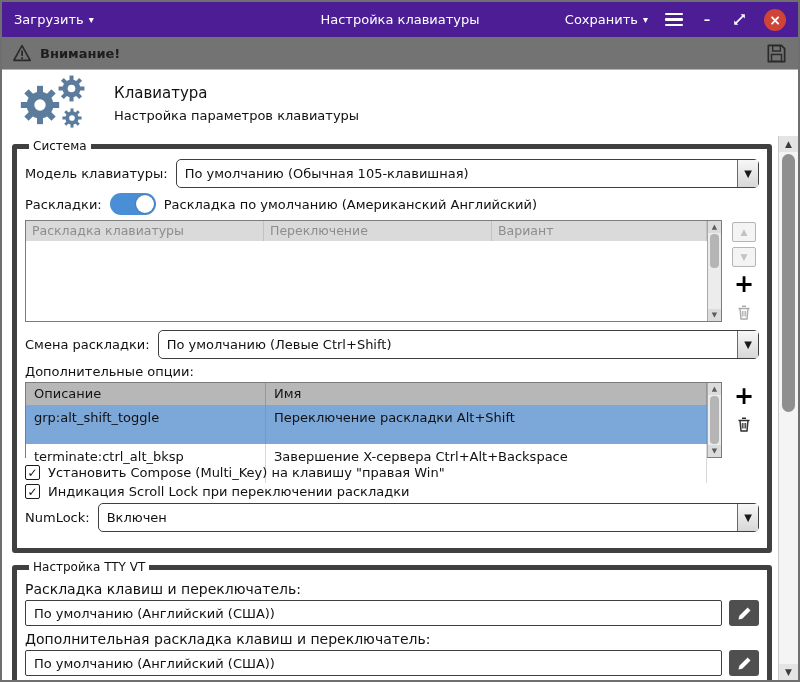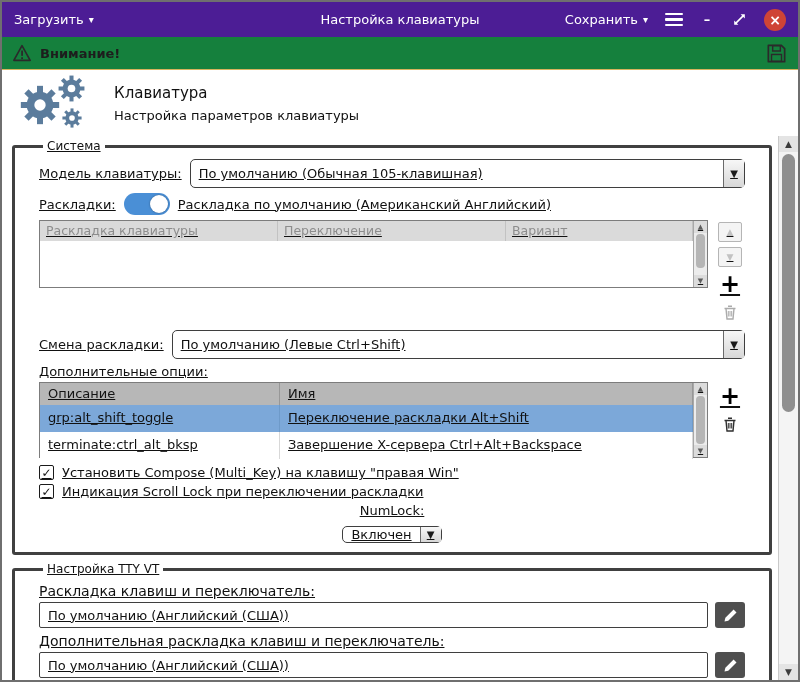--- a/index.html
+++ b/index.html
@@ -17,21 +17,21 @@
   .menu-btn .caret { font-size:10px; line-height:1; }
   .tb-right { margin-left:auto; display:flex; align-items:center; gap:17px; z-index:1; }
   .hamburger { display:flex; flex-direction:column; gap:3px; width:18px; cursor:pointer; }
   .hamburger span { display:block; height:2.5px; background:#fff; border-radius:1px; }
   .win-min { width:14px; text-align:center; font-weight:bold; cursor:pointer; }
   .win-max { width:16px; height:16px; cursor:pointer; display:flex; align-items:center; justify-content:center; }
   .win-close { width:22px; height:22px; border-radius:50%; background:#cf4436; color:#fff;
                display:flex; align-items:center; justify-content:center; font-size:14px; font-weight:bold; cursor:pointer; }
 
   
-  .warnbar { flex:0 0 33px; background:#15803d; border-bottom:1px solid #d6b45e;
+  .warnbar { flex:0 0 33px; background:#737373; border-bottom:1px solid #d6b45e;
              display:flex; align-items:center; gap:8px; padding:0 10px; }
   .warn-text { font-weight:bold; font-size:13px; color:#1d1d1d; }
   .warn-save { margin-left:auto; cursor:pointer; display:flex; align-items:center; }
 
   
   .app-header { flex:0 0 66px; display:flex; align-items:center; gap:24px; padding:4px 16px; }
   .gears { width:72px; height:58px; position:relative; flex:0 0 72px; }
   .gears svg { position:absolute; }
   .app-title { font-size:15px; margin-bottom:6px; }
   .app-sub { font-size:13px; }
@@ -41,21 +41,21 @@
   .main { flex:1; min-width:0; padding:3px 6px 0 10px; overflow:hidden; }
   .vscroll { flex:0 0 20px; border-left:1px solid #c9c9c9; background:#f4f4f4;
              display:flex; flex-direction:column; }
   .vs-btn { flex:0 0 16px; display:flex; align-items:center; justify-content:center;
             font-size:9px; color:#3c3c3c; background:#e4e4e4; cursor:pointer; }
   .vs-track { flex:1; position:relative; }
   .vs-thumb { position:absolute; top:2px; left:3px; width:13px; height:258px;
               background:#8f8f8f; border-radius:7px; cursor:pointer; }
 
   
-  fieldset.group { border:3px solid #404040; border-radius:3px; padding:3px 24px 7px; margin-bottom:7px;text-decoration:underline; }
+  fieldset.group { border:5px solid #404040; border-radius:3px; padding:3px 8px 7px; margin-bottom:7px; }
   fieldset.group legend { font-size:12px; padding:0 4px; margin-left:4px; }
 
   .form-row { display:flex; align-items:center; gap:8px; margin:3px 0 5px; }
   .lbl { white-space:nowrap; font-size:13px; }
 
   .combo { flex:1; min-width:0; height:29px; border:1px solid #3f3f3f; border-radius:5px;
            background:#fff; display:flex; align-items:stretch; cursor:pointer;justify-content:center; }
   .combo-val { flex:1; min-width:0; padding:0 8px; display:flex; align-items:center;
                font-size:13px; white-space:nowrap; overflow:hidden; }
   .combo-btn { flex:0 0 21px; border-left:1px solid #6a6a6a;
@@ -72,37 +72,37 @@
   .gtable { flex:1; min-width:0; border:1px solid #7c7c7c; display:flex; }
   .gt-main { flex:1; min-width:0; display:flex; flex-direction:column; }
   .gt-scroll { flex:0 0 14px; border-left:1px solid #a8a8a8; background:#ececec;
                display:flex; flex-direction:column; }
   .gt-sb { flex:0 0 12px; display:flex; align-items:center; justify-content:center;
            font-size:7px; color:#5c5c5c; background:#dcdcdc; cursor:pointer; }
   .gt-tk { flex:1; position:relative; }
   .gt-th { position:absolute; left:2px; right:2px; border-radius:4px; background:#b5b5b5; cursor:pointer; }
 
   
-  .tbl-layouts { height:68px; }
+  .tbl-layouts { height:102px; }
   .tbl-layouts .gt-row { display:grid; grid-template-columns:238px 228px 1fr; font-size:12.5px; }
   .tbl-layouts .gt-head { background:#dadada; color:#8d8d8d; flex:0 0 20px; }
   .tbl-layouts .gt-head > div { border-right:1px solid #c2c2c2; padding:2px 6px;
                                 white-space:nowrap; overflow:hidden; }
   .tbl-layouts .gt-body { flex:1; background:#ececec; color:#a2a2a2; }
   .tbl-layouts .gt-body .gt-row > div { padding:1px 6px; border-right:1px solid #dfdfdf;
                                         height:18px; white-space:nowrap; overflow:hidden; }
 
   
   .tbl-options { height:76px; }
   .tbl-options .gt-row { display:grid; grid-template-columns:240px 1fr; font-size:13px; }
   .tbl-options .gt-head { background:#b7b7b7; color:#141414; flex:0 0 22px; }
   .tbl-options .gt-head > div { border-right:1px solid #979797; padding:3px 8px;
                                 white-space:nowrap; overflow:hidden; }
   .tbl-options .gt-body { flex:1; background:#fff; }
-  .tbl-options .gt-body .gt-row { height:27px; cursor:pointer; }
+  .tbl-options .gt-body .gt-row { height:39px; cursor:pointer; }
   .tbl-options .gt-body .gt-row > div { padding:5px 8px; border-right:1px solid #d8d8d8;
                                         white-space:nowrap; overflow:hidden; }
   .tbl-options .gt-row.selected { background:#7ca8d9; }
   .tbl-options .gt-row.selected > div { border-right-color:#6e9ac9; }
 
   .btncol { flex:0 0 30px; display:flex; flex-direction:column; align-items:center; gap:5px; padding-top:2px; }
   .sqbtn { width:24px; height:20px; border:1px solid #b5b5b5; background:#f4f4f4;
            display:flex; align-items:center; justify-content:center; font-size:9px;
            color:#c2c2c2; border-radius:2px; cursor:default; }
   .plusbtn { width:24px; height:24px; display:flex; align-items:center; justify-content:center;
@@ -318,21 +318,21 @@
 
         <div class="cb-row">
           <span class="cb-box">✓</span>
           <span class="cb-lbl">Установить Compose (Multi_Key) на клавишу "правая Win"</span>
         </div>
         <div class="cb-row">
           <span class="cb-box">✓</span>
           <span class="cb-lbl">Индикация Scroll Lock при переключении раскладки</span>
         </div>
 
-        <div class="form-row" style="margin-bottom:2px;flex-direction:column;">
+        <div class="form-row" style="margin-bottom:9px;">
           <span class="lbl">NumLock:</span>
           <div class="combo">
             <span class="combo-val">Включен</span>
             <span class="combo-btn">▼</span>
           </div>
         </div>
       </fieldset>
 
       <fieldset class="group">
         <legend>Настройка TTY VT</legend>

